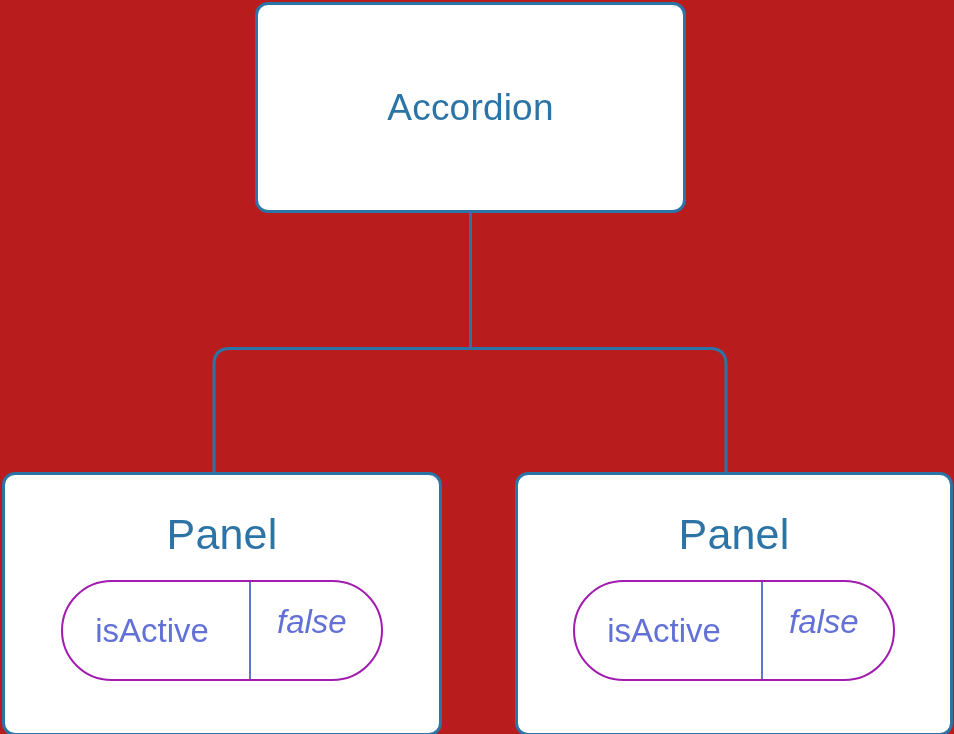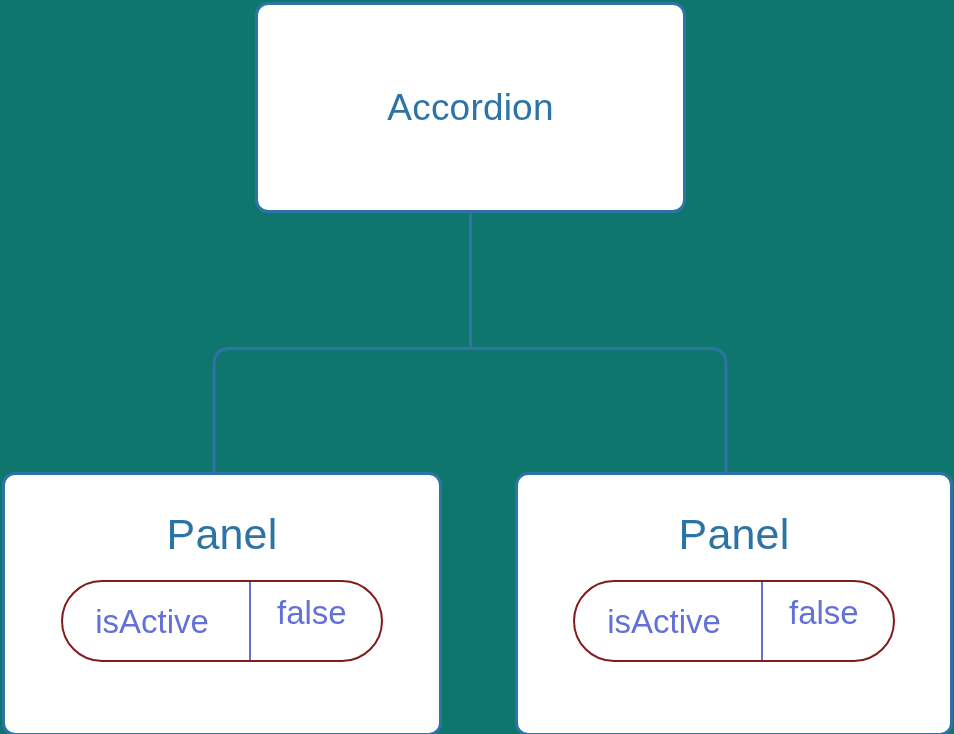--- a/index.html
+++ b/index.html
@@ -10,21 +10,21 @@
   body {
     width: 954px;
     height: 734px;
     overflow: hidden;
     font-family: "Liberation Sans", sans-serif;
   }
   #canvas {
     position: relative;
     width: 954px;
     height: 734px;
-    background: #0f766e;
+    background: #b91c1c;
     overflow: hidden;
   }
   #edge-layer {
     position: absolute;
     left: 0;
     top: 0;
     width: 954px;
     height: 734px;
     pointer-events: none;
   }
@@ -72,22 +72,22 @@
   }
   .props {
     margin-top: 24px;
     display: flex;
     flex-direction: column;
     align-items: center;
   }
   .prop-pill {
     display: flex;
     align-items: stretch;
-    height: 82px;
-    border: 2px solid #7f1d1d;
+    height: 101px;
+    border: 2px solid #a21caf;
     border-radius: 52px;
     background: transparent;
     box-sizing: border-box;
     overflow: hidden;
     gap: 14px;
   }
   .prop-key,
   .prop-value {
     display: flex;
     align-items: center;
@@ -97,20 +97,21 @@
     line-height: 1;
     white-space: nowrap;
     box-sizing: border-box;
   }
   .prop-key {
     padding: 0 26px 0 32px;
   }
   .prop-value {
     padding: 0 34px 18px 26px;
     border-left: 2px solid #6371d6;
+    font-style: italic;
   }
 </style>
 </head>
 <body>
 
 <div id="canvas">
 
   <svg id="edge-layer" viewBox="0 0 954 734" width="954" height="734" xmlns="http://www.w3.org/2000/svg">
 
     <path d="M 470.5 211 L 470.5 348.5" fill="none" stroke="#2c74a6" stroke-width="3"></path>

